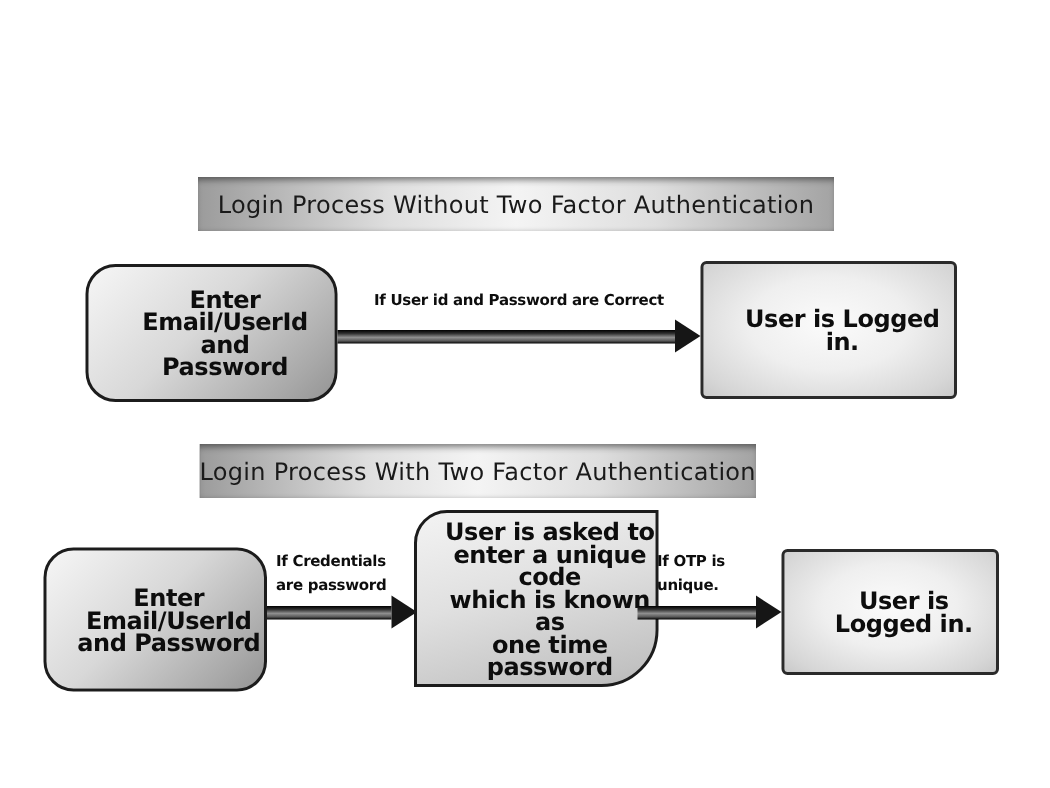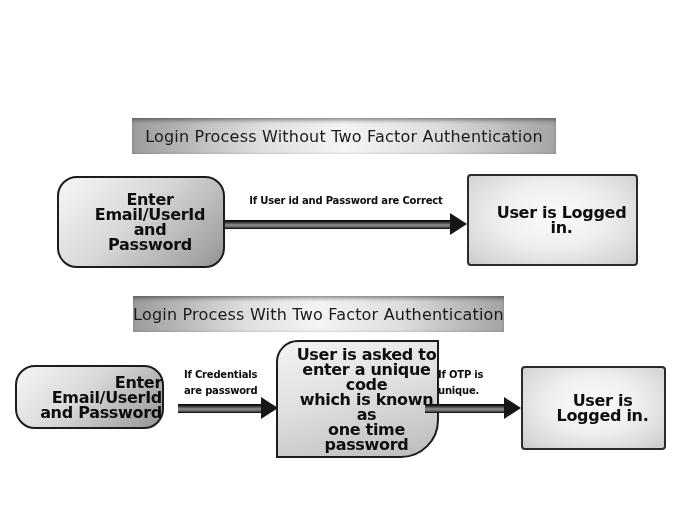--- a/index.html
+++ b/index.html
@@ -84,21 +84,21 @@
 Password</div>
 
   <div class="arrow-label center" style="left:221px;top:157px;width:250px;">If User id and Password are Correct</div>
   <div class="arrow-shaft" style="left:225px;top:184px;width:225px;"></div>
   <div class="arrow-head" style="left:450px;top:177px;"></div>
 
   <div class="node node-light" style="left:467px;top:138px;width:171px;height:92px;">User is Logged in.</div>
 
   <div class="title-bar" style="left:133px;top:260px;width:371px;height:36px;">Login Process With Two Factor Authentication</div>
 
-  <div class="node node-dark" style="left:15px;top:329px;width:149px;height:64px;text-align:right;">Enter Email/UserId
+  <div class="node node-dark" style="left:29px;top:329px;width:149px;height:96px;">Enter Email/UserId
 and Password</div>
 
   <div class="arrow-label" style="left:184px;top:331px;">If Credentials
 are password</div>
   <div class="arrow-shaft" style="left:178px;top:368px;width:83px;"></div>
   <div class="arrow-head" style="left:261px;top:361px;"></div>
 
   <div class="node node-card" style="left:276px;top:304px;width:163px;height:118px;">User is asked to
 enter a unique code
 which is known as

